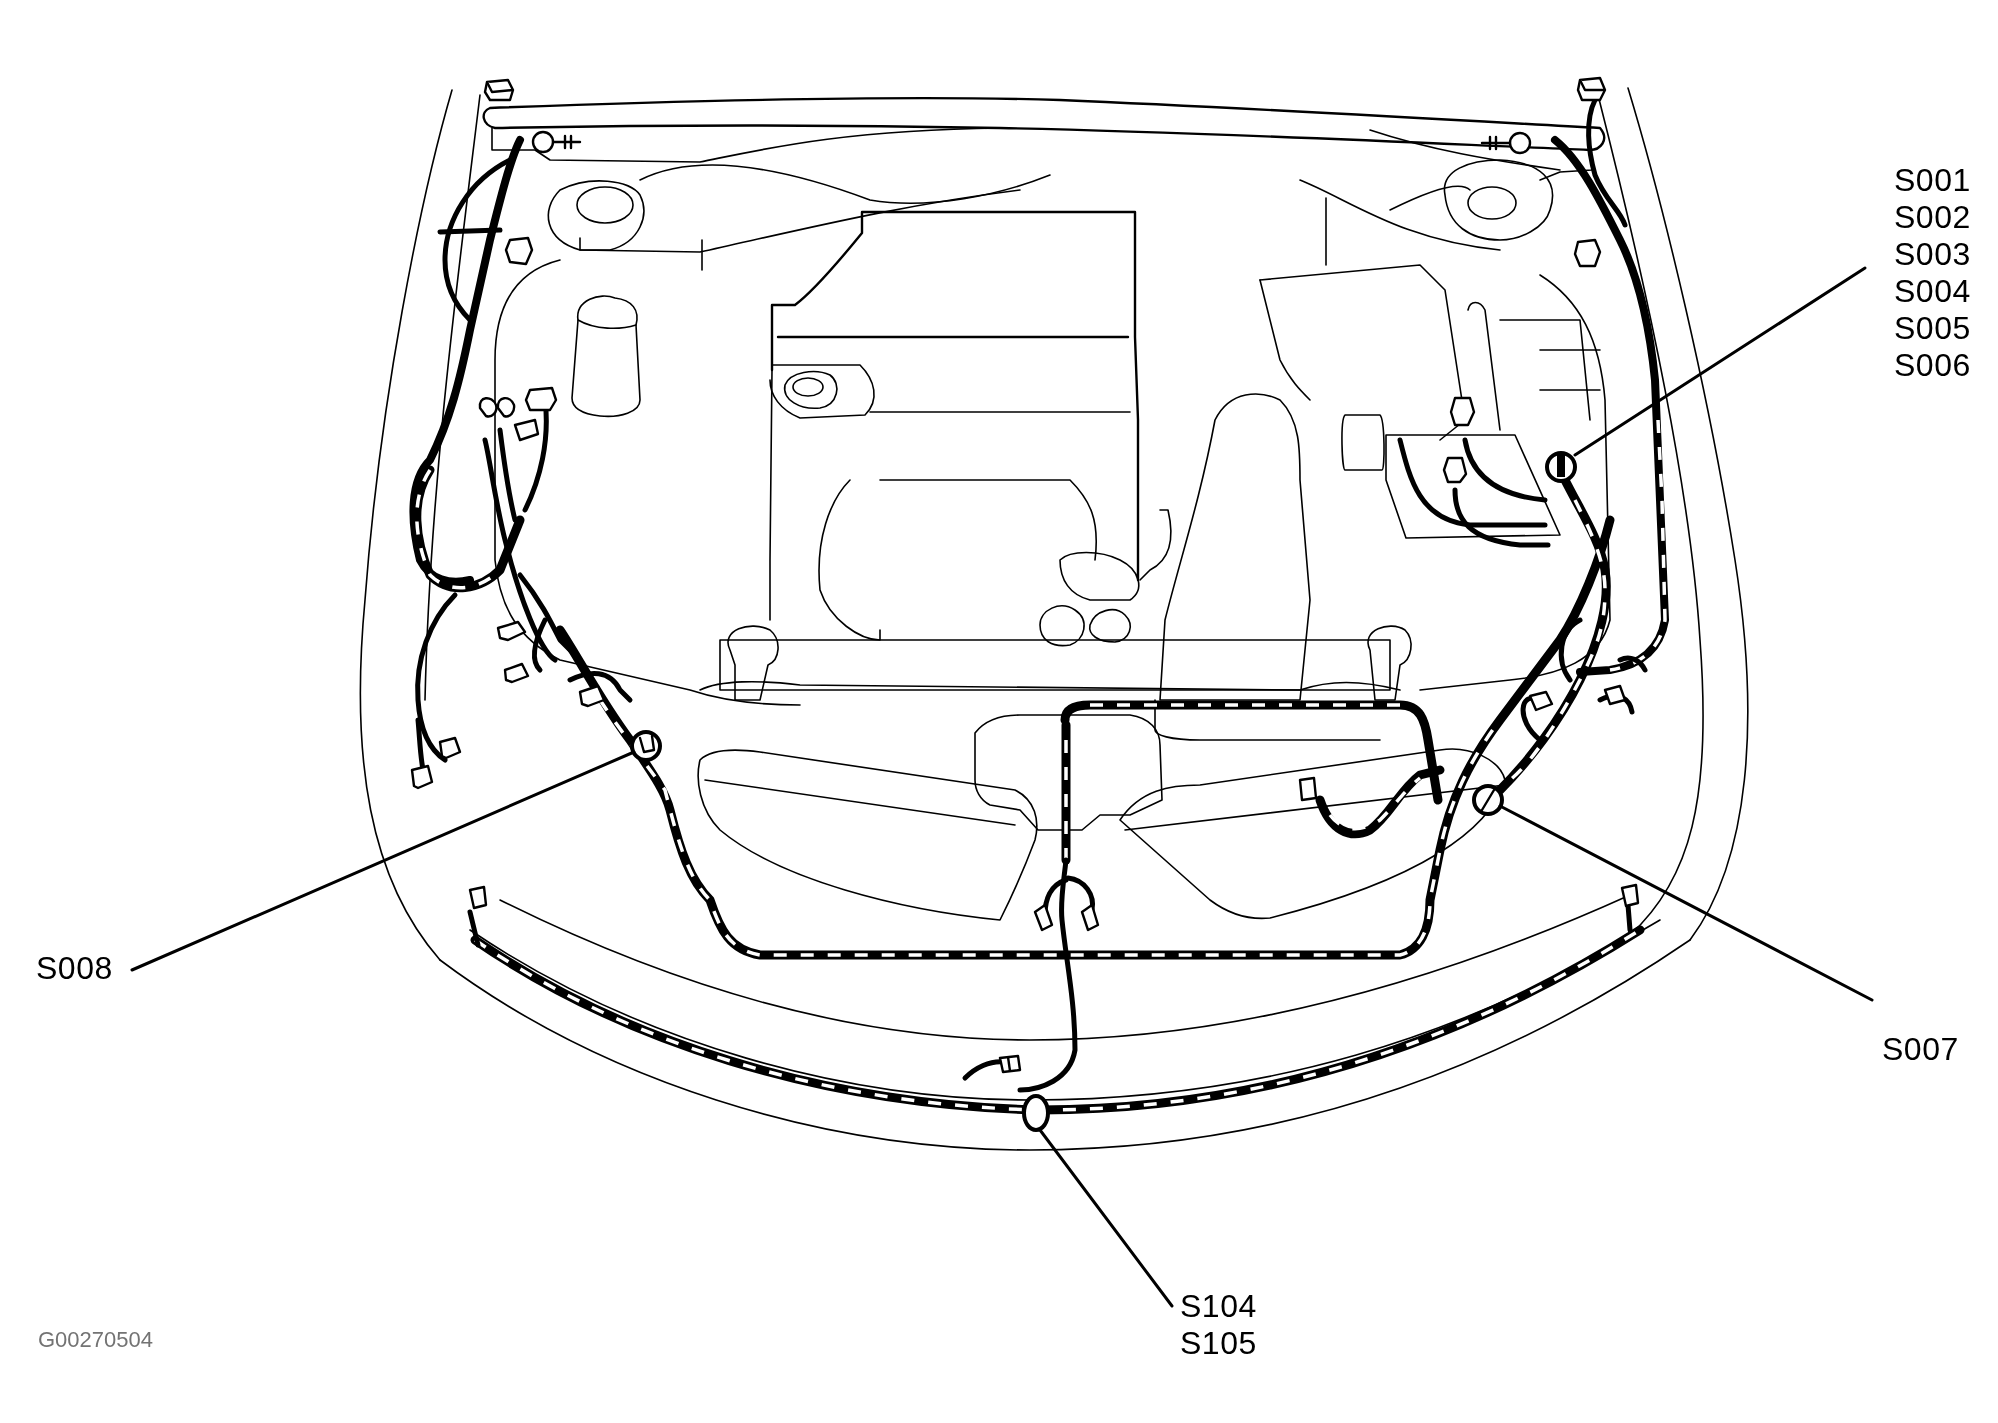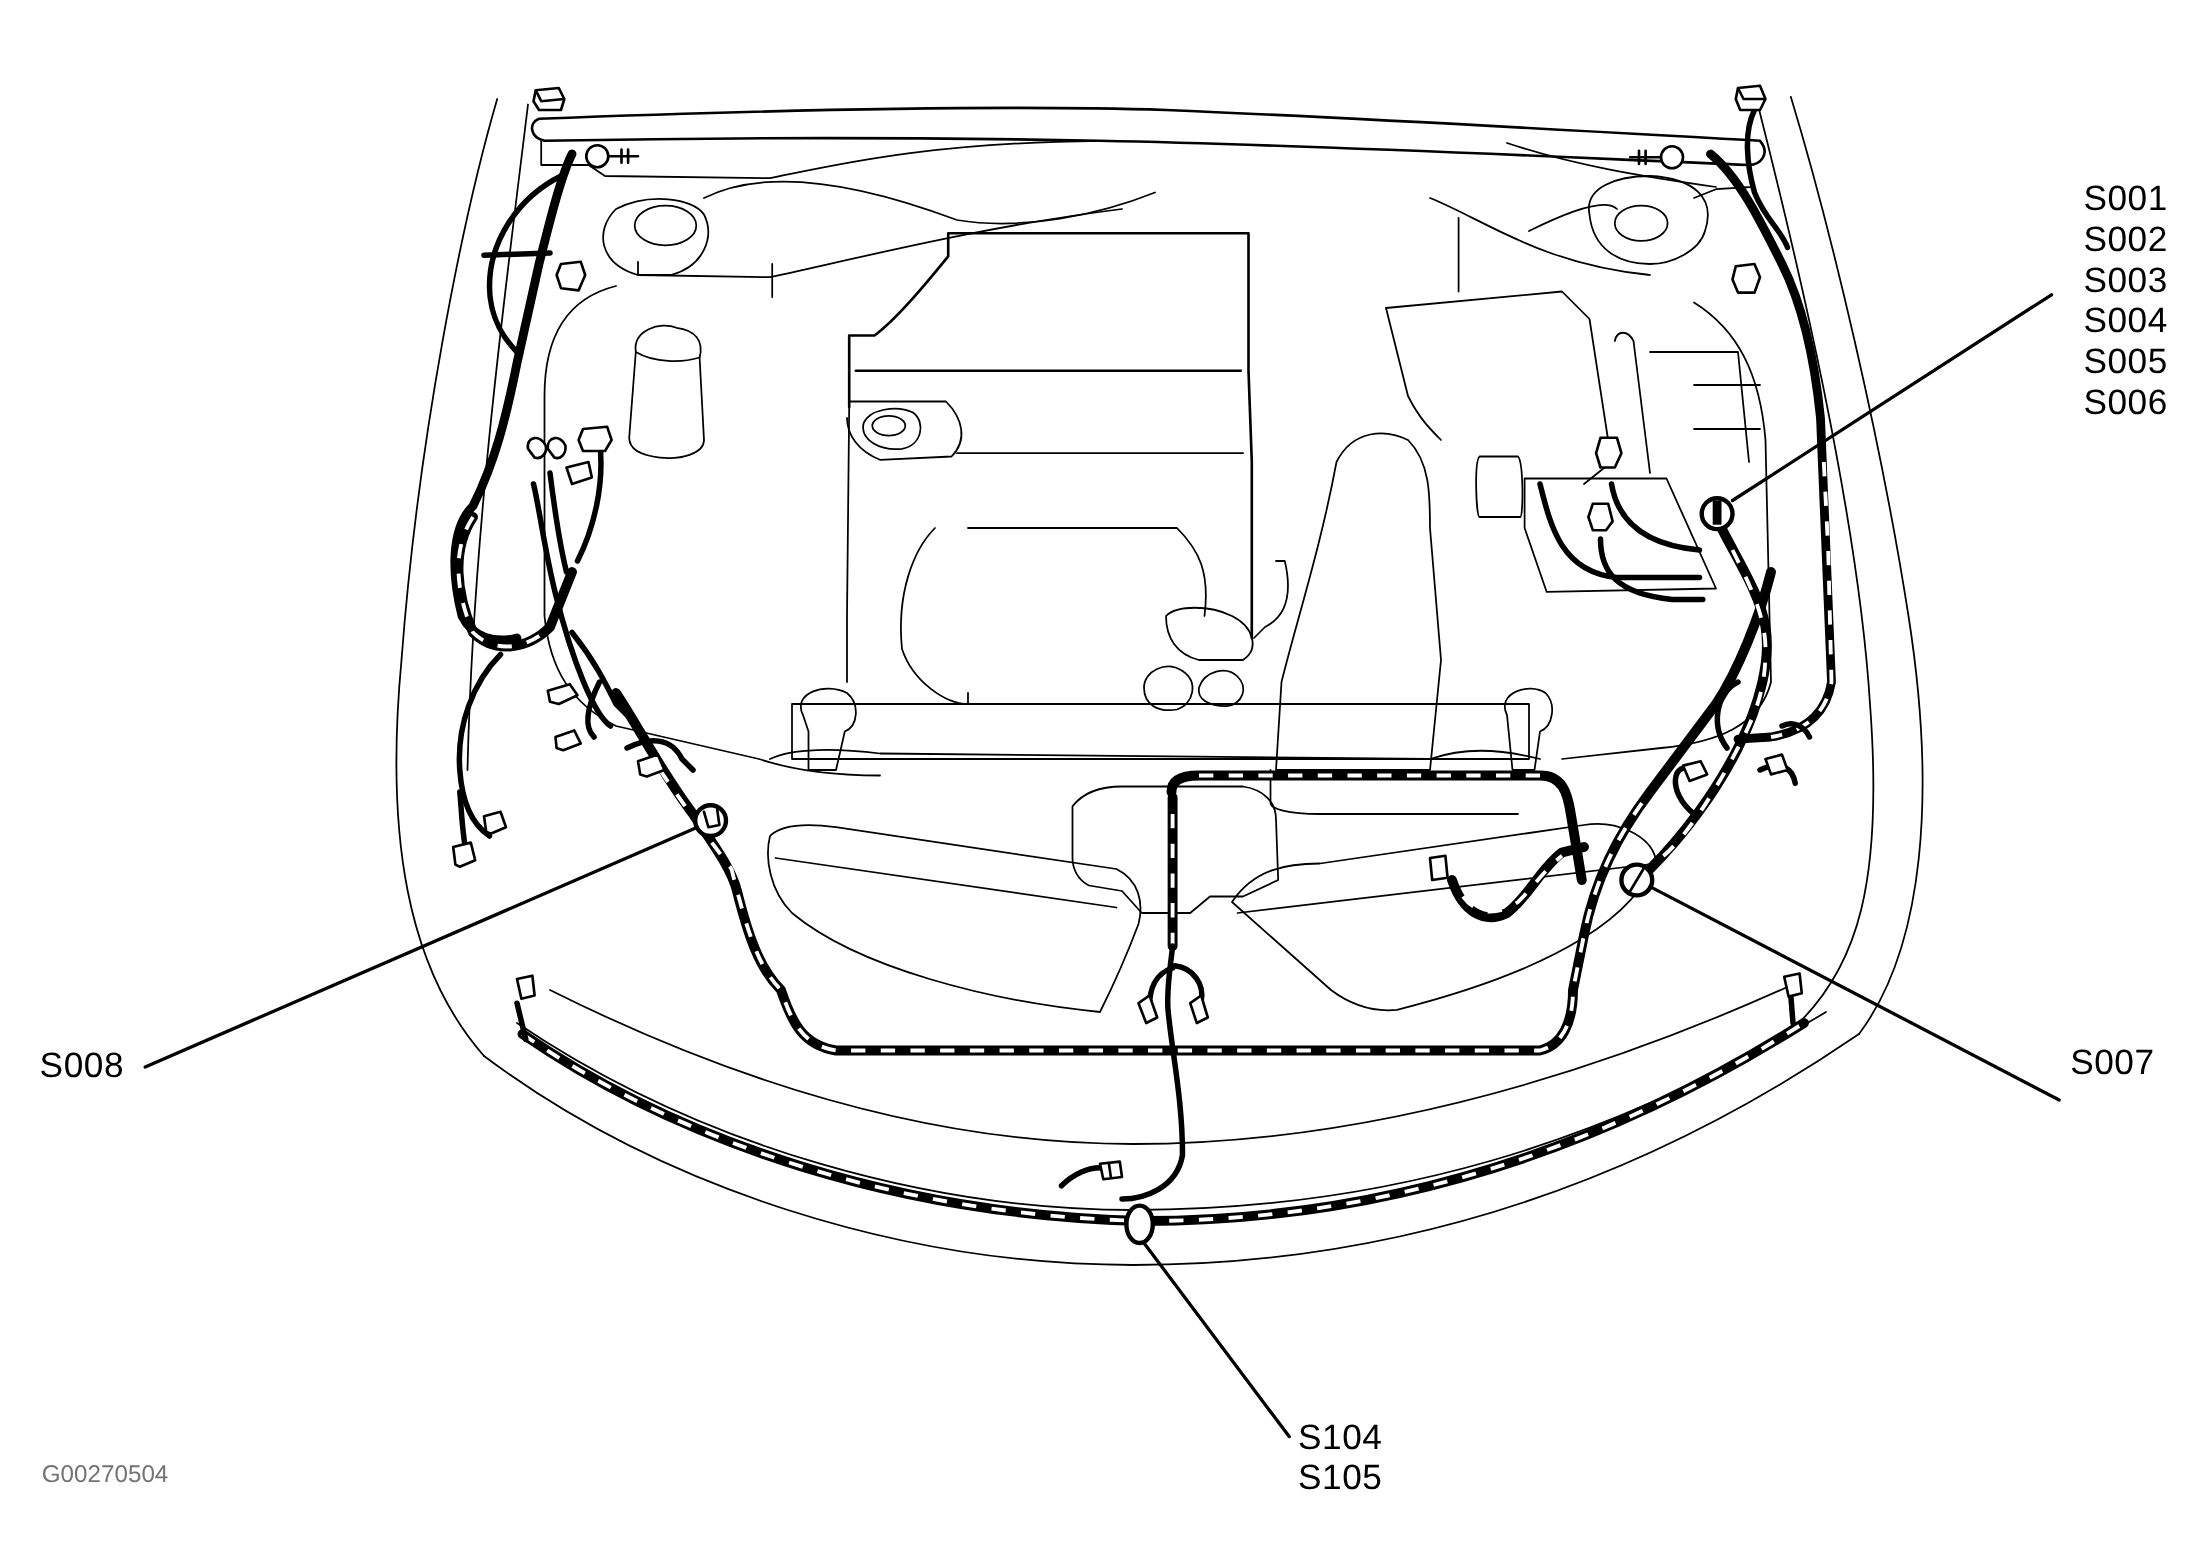--- a/index.html
+++ b/index.html
@@ -278,21 +278,21 @@
   <span>S003</span>
   <span>S004</span>
   <span>S005</span>
   <span>S006</span>
 </div>
 
 <div class="label label-stack" style="left:36px; top:950px;">
   <span>S008</span>
 </div>
 
-<div class="label label-stack" style="left:1882px; top:947px;">
+<div class="label label-stack" style="left:1882px; top:1031px;">
   <span>S007</span>
 </div>
 
 <div class="label label-stack" style="left:1180px; top:1288px;text-align:center;">
   <span>S104</span>
   <span>S105</span>
 </div>
 
 <div class="fig-id">G00270504</div>
 

